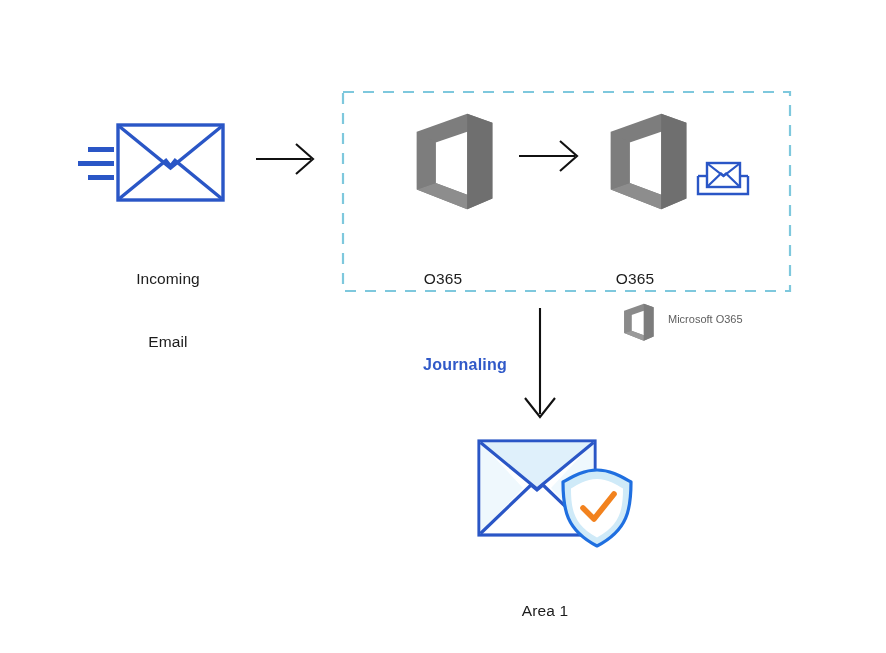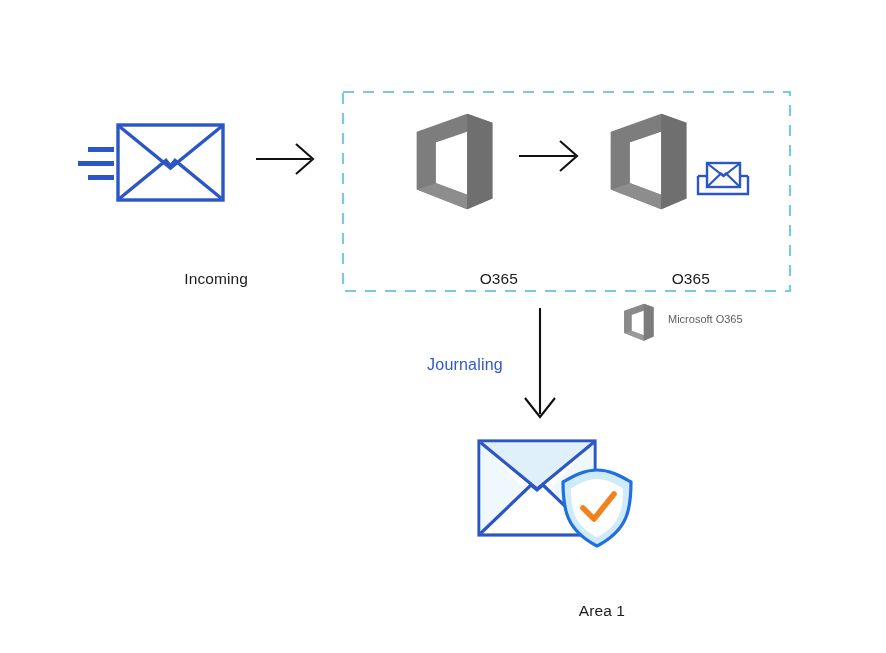--- a/index.html
+++ b/index.html
@@ -22,21 +22,21 @@
     height: 653px;
   }
   .layer-svg {
     position: absolute;
     left: 0; top: 0;
     width: 886px;
     height: 653px;
   }
   .caption {
     position: absolute;
-    text-align: right;
+    text-align: center;
     font-family: "Liberation Sans", sans-serif;
     font-size: 15.5px;
     line-height: 21px;
     color: #1c1c1c;
     white-space: pre;
     letter-spacing: 0.1px;
   }
   .caption-line { display: block; }
   #incoming-email-caption {
     left: 88px;
@@ -54,21 +54,21 @@
     width: 150px;
   }
   #journaling-label {
     position: absolute;
     left: 400px;
     top: 356px;
     width: 130px;
     text-align: center;
     font-family: "Liberation Sans", sans-serif;
     font-size: 16px;
-    font-weight: normal;
+    font-weight: bold;
     color: #3059c8;
     letter-spacing: 0.2px;
   }
   #legend-label {
     position: absolute;
     left: 668px;
     top: 313px;
     font-family: "Liberation Sans", sans-serif;
     font-size: 11px;
     color: #5e5e5e;
@@ -171,20 +171,21 @@
 
       <path d="M597 470 C 583 470 572 477 563 482 C 563 509 566 530 597 546 C 628 530 631 509 631 482 C 622 477 611 470 597 470 Z" fill="#cfeaf8" stroke="#1f6fe0" stroke-width="3.2" stroke-linejoin="round"></path>
       <path d="M597 479 C 586 479 578 484.5 571 488.5 C 571 509 573.5 525 597 537.5 C 620.5 525 623 509 623 488.5 C 616 484.5 608 479 597 479 Z" fill="#ffffff"></path>
 
       <polyline points="583,508 594,519 614,494" fill="none" stroke="#f2821e" stroke-width="5.6" stroke-linecap="round" stroke-linejoin="round"></polyline>
     </g>
   </svg>
 
   <div class="caption" id="incoming-email-caption">
     <span class="caption-line">Incoming</span>
+    <span class="caption-line">Email</span>
   </div>
 
   <div class="caption" id="o365mx-caption">
     <span class="caption-line">O365</span>
   </div>
 
   <div class="caption" id="o365inbox-caption">
     <span class="caption-line">O365</span>
   </div>
 

